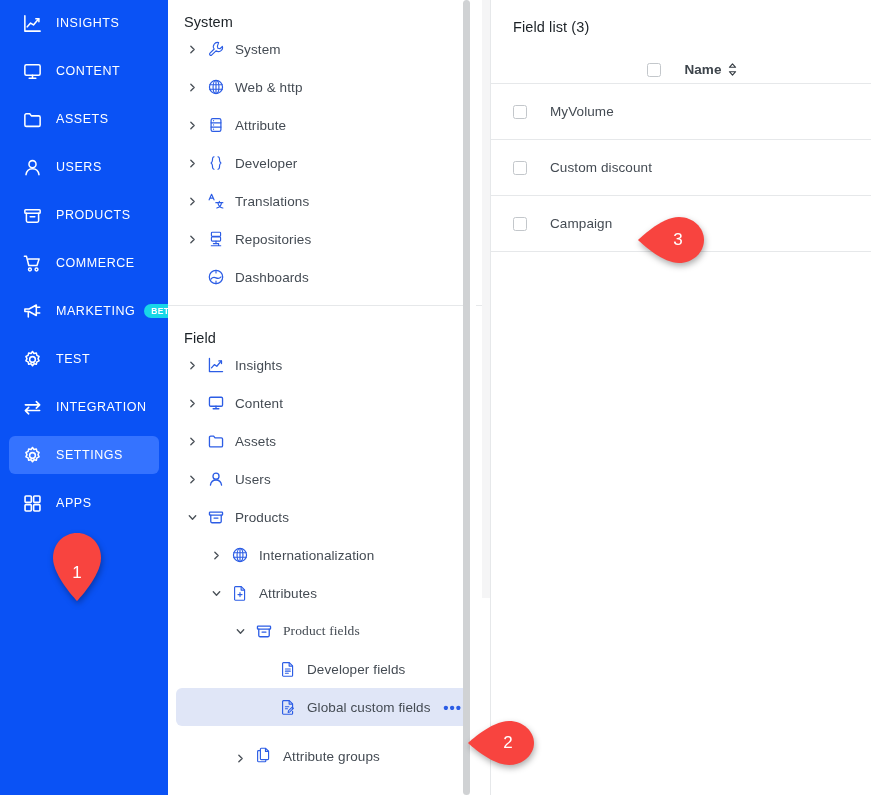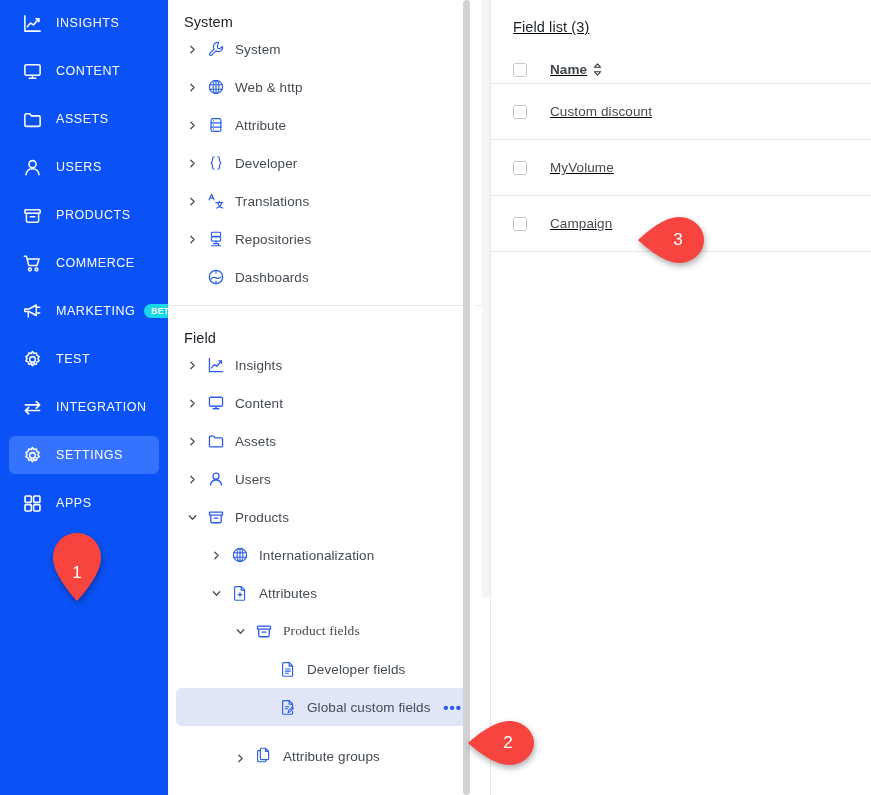--- a/index.html
+++ b/index.html
@@ -133,21 +133,20 @@
     border-radius: 4px;
   }
 
   
   #rightwrap {
     flex: 1 1 auto;
     height: 598px;
     position: relative;
     background: #3b82f6;
     display: flex;
-    text-decoration: underline;
   }
   #right-gap { width: 8px; flex: 0 0 8px; background: #f5f5f6; }
   #rightpanel {
     flex: 1 1 auto;
     height: 795px;
     background: #ffffff;
     border-left: 1px solid #e6e8ea;
     position: relative;
     overflow: hidden;
   }
@@ -157,20 +156,21 @@
     padding: 19px 0 0 22px;
     letter-spacing: 0.1px;
   }
   .fl-table { margin-top: 21px; }
   .fl-head {
     height: 28px;
     display: flex;
     align-items: center;
     padding-left: 22px;
     border-bottom: 1px solid #e6e8ea;
+    justify-content: center;
   }
   .fl-row {
     height: 56px;
     display: flex;
     align-items: center;
     padding-left: 22px;
     border-bottom: 1px solid #e6e8ea;
   }
   .cbx {
     width: 14px; height: 14px;
@@ -612,25 +612,25 @@
               <svg width="9" height="13" viewBox="0 0 9 13">
                 <path d="M4.5 0.8 L7.6 4.3 H1.4 Z" fill="none" stroke="#333a41" stroke-width="1.1" stroke-linejoin="round"></path>
                 <path d="M4.5 12.2 L7.6 8.7 H1.4 Z" fill="none" stroke="#333a41" stroke-width="1.1" stroke-linejoin="round"></path>
               </svg>
             </span>
           </div>
         </div>
         <div id="fl-rows">
             <div class="fl-row">
               <div class="cbx"></div>
-              <div class="fl-cell">Custom discount</div>
+              <div class="fl-cell">MyVolume</div>
             </div>
             <div class="fl-row">
               <div class="cbx"></div>
-              <div class="fl-cell">MyVolume</div>
+              <div class="fl-cell">Custom discount</div>
             </div>
             <div class="fl-row">
               <div class="cbx"></div>
               <div class="fl-cell">Campaign</div>
             </div>
           </div>
       </div>
     </section>
   </div>
 

